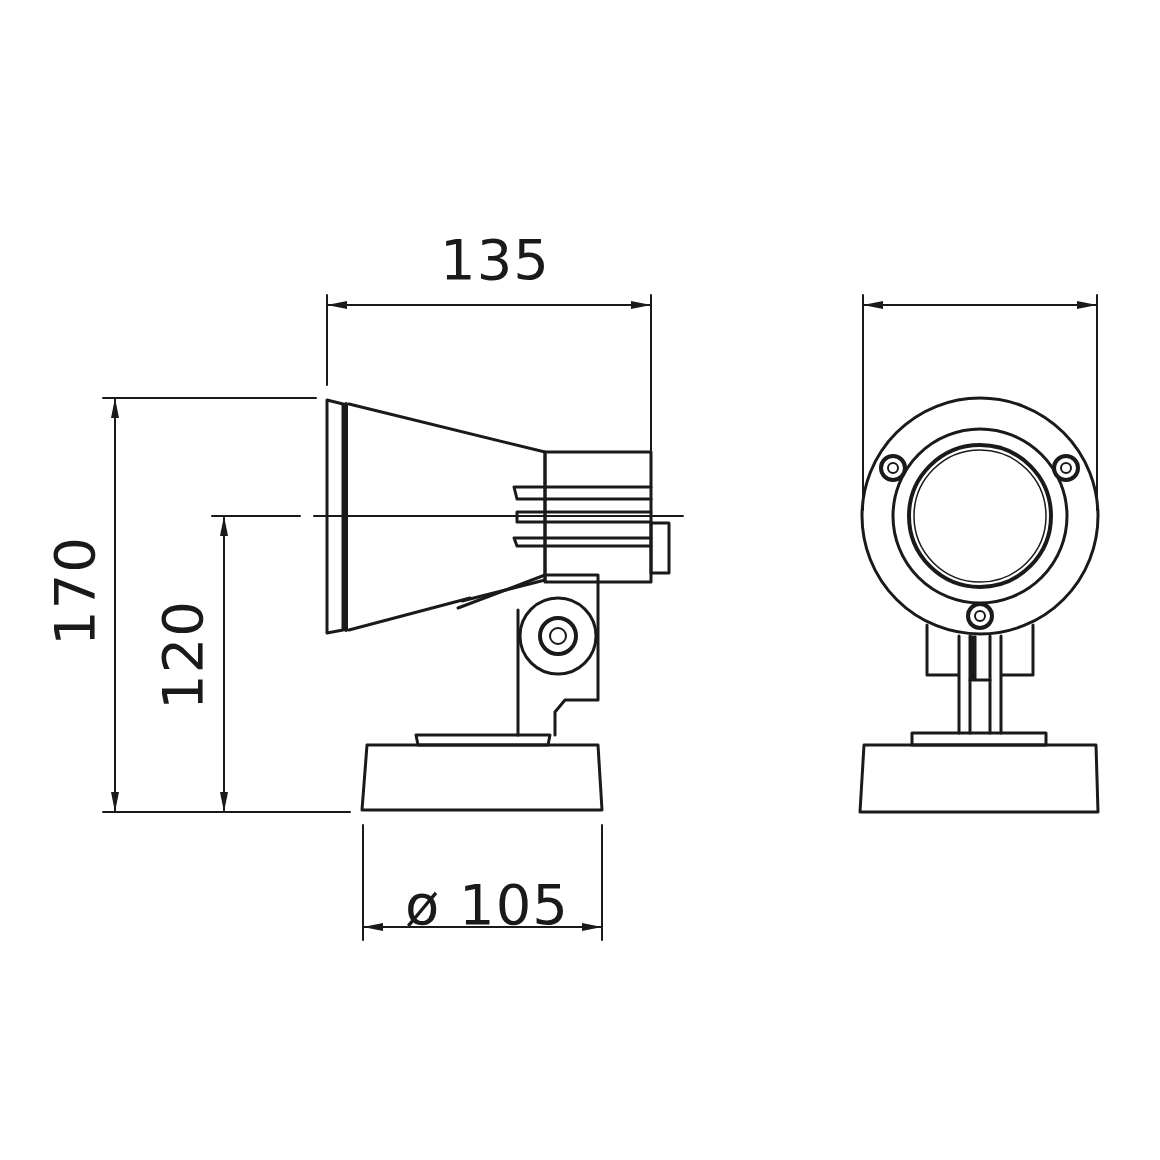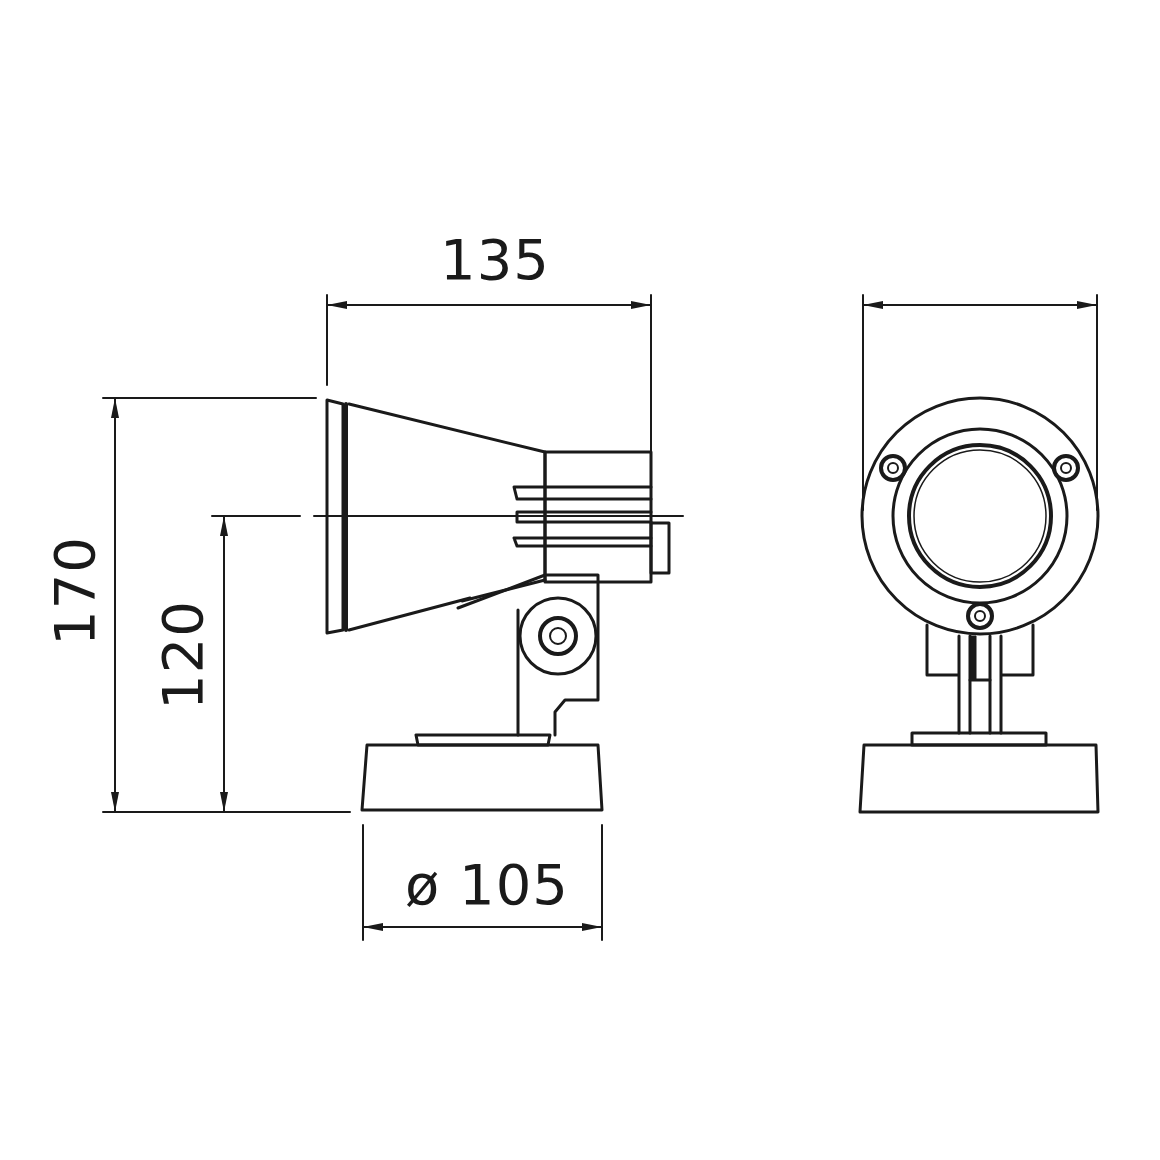--- a/index.html
+++ b/index.html
@@ -93,16 +93,16 @@
         <rect x="970" y="636" width="6" height="44" fill="#1a1a1a" stroke-width="1"></rect>
         <line x1="970" y1="680" x2="990" y2="680"></line>
 
         <path d="M912,733 L1046,733 L1046,745 L912,745 Z"></path>
         <path d="M864,745 L1096,745 L1098,812 L860,812 Z"></path>
       </g>
     </g>
   </svg>
 
   <div class="dim-label" style="left:440px; top:232px;">135</div>
-  <div class="dim-label" style="left:405px; top:857px;text-align:center;">ø 105</div>
+  <div class="dim-label" style="left:405px; top:877px;text-align:center;">ø 105</div>
   <div class="dim-label vert" style="left:25px; top:568px; width:100px; text-align:center;">170</div>
   <div class="dim-label vert" style="left:133px; top:632px; width:100px; text-align:center;">120</div>
 </div>
 
 </body></html>

